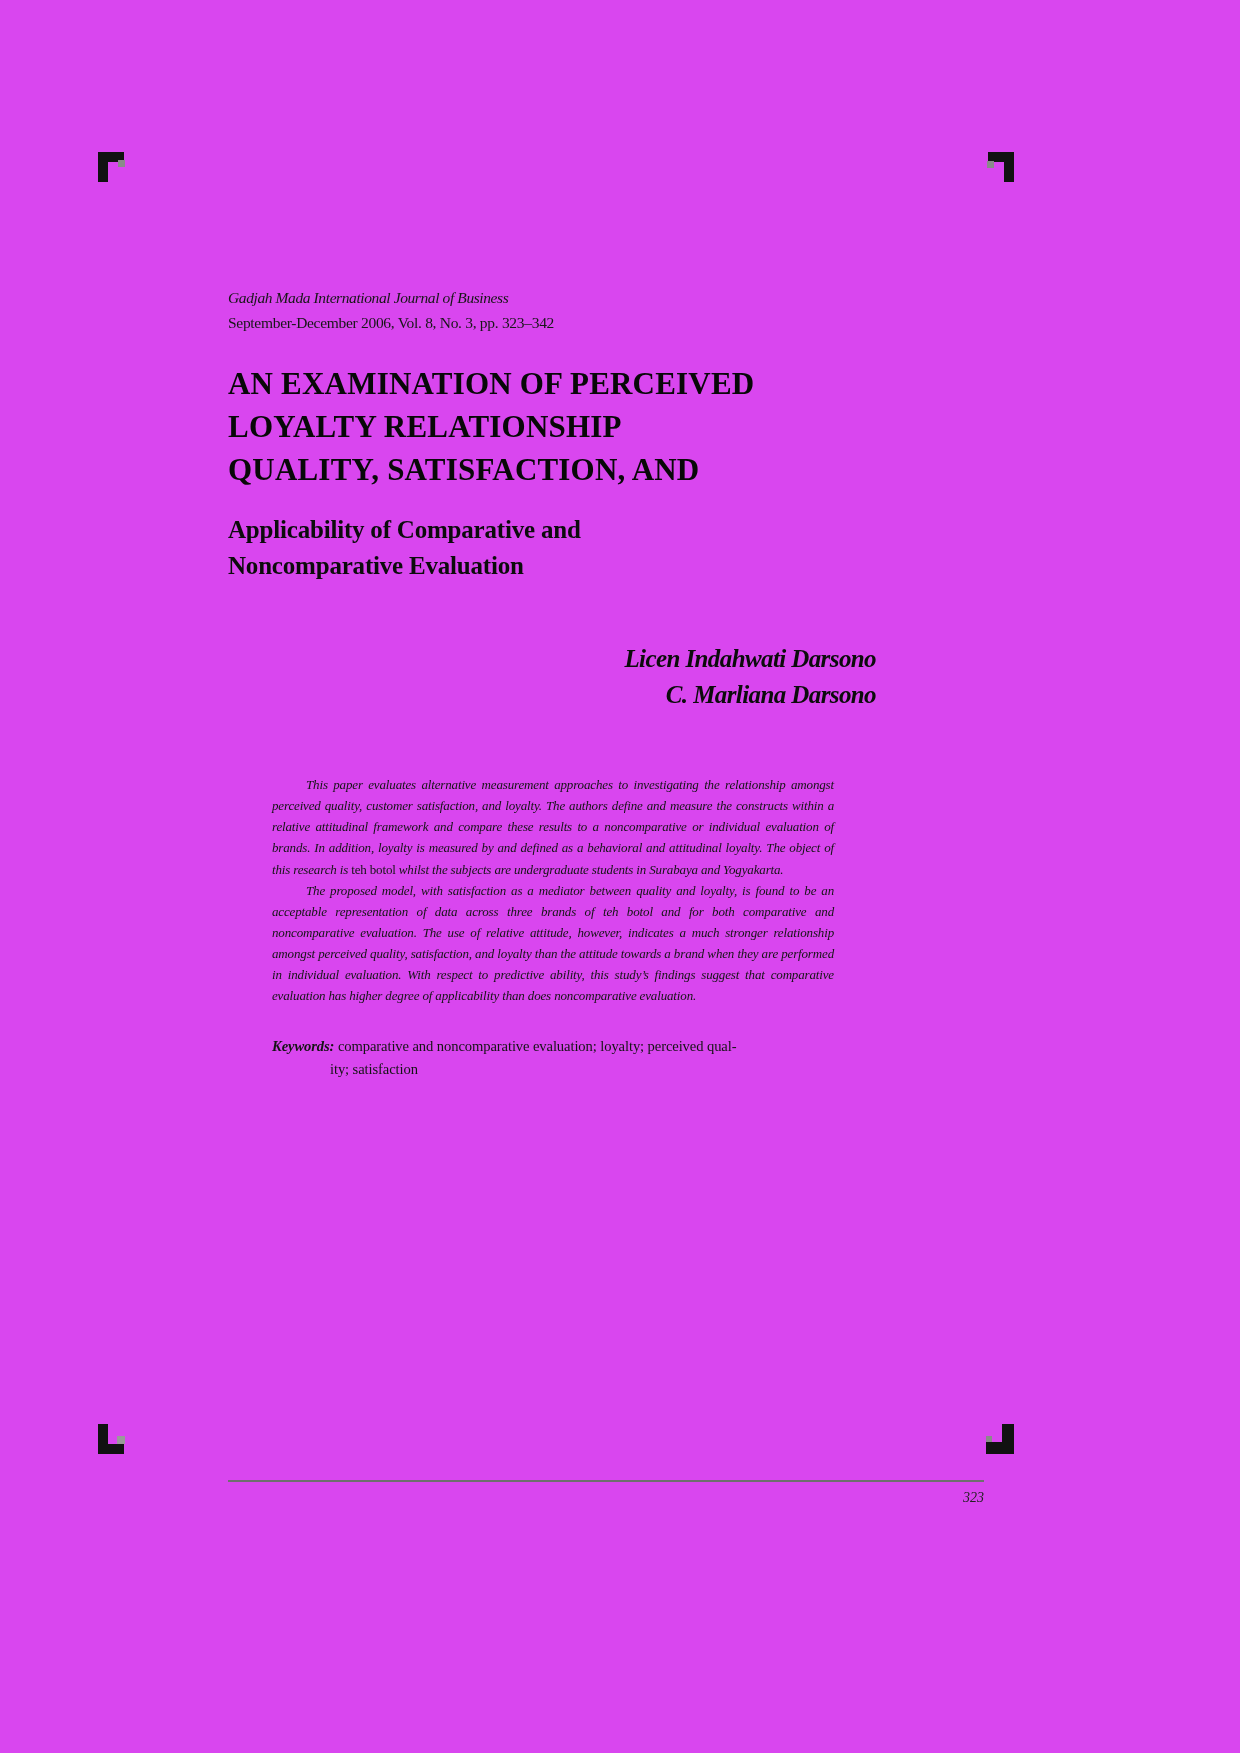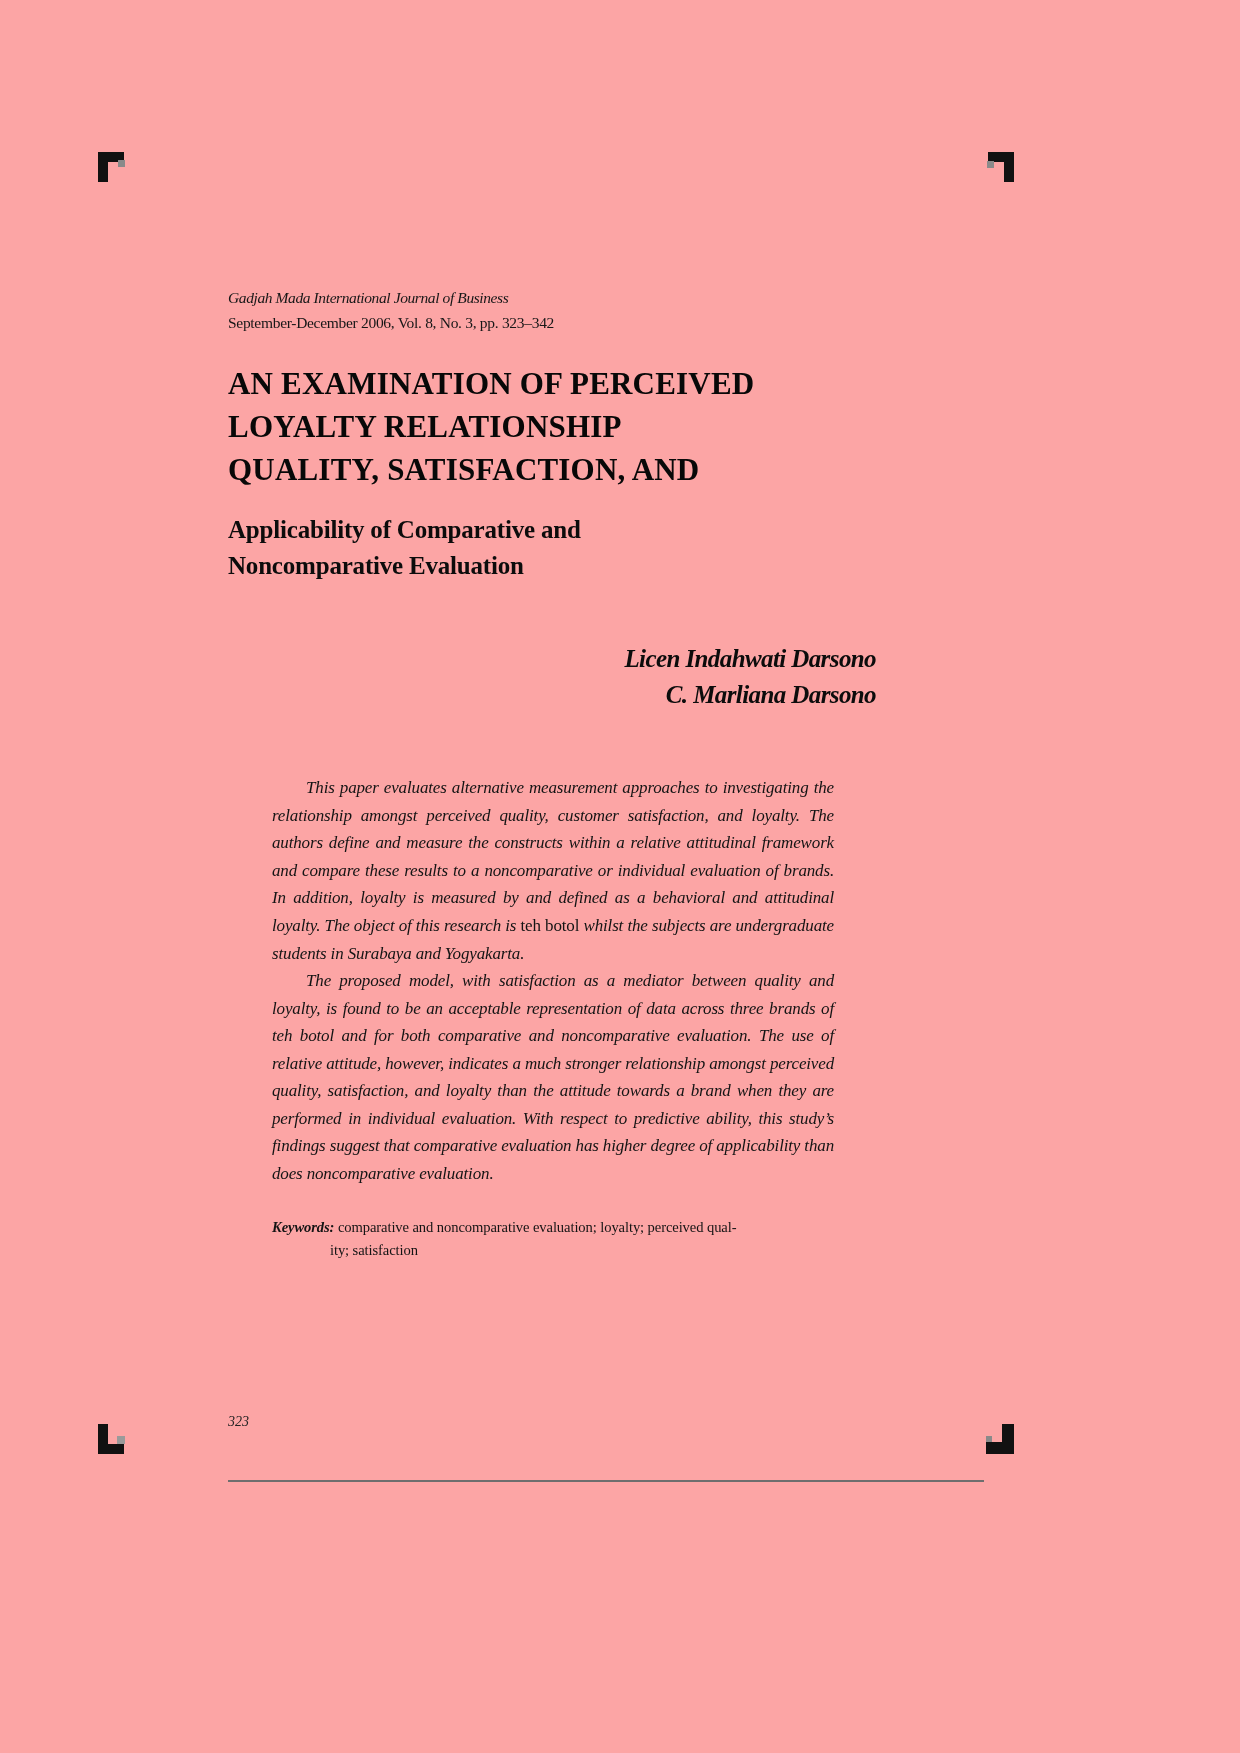--- a/index.html
+++ b/index.html
@@ -13,21 +13,21 @@
     position: relative;
     font-family: "Liberation Serif", "DejaVu Serif", serif;
     color: #1a1a1a;
     overflow: hidden;
   }
 
   
   .page {
     position: absolute;
     inset: 0;
-    background: #fca5a5;
+    background: #d946ef;
   }
 
   
   .crop-mark {
     position: absolute;
     width: 30px;
     height: 30px;
   }
   .crop-mark span {
     position: absolute;
@@ -113,21 +113,21 @@
     letter-spacing: -0.6px;
     color: #0c0c0c;
   }
   .authors .aline { display: block; }
 
   
   .abstract {
     margin-top: 62px;
     padding: 0 42px 0 44px;
     font-style: italic;
-    font-size: 17px;
+    font-size: 13px;
     line-height: 1.62;
     text-align: justify;
     letter-spacing: -0.15px;
     color: #141414;
   }
   .abstract p { margin: 0; text-indent: 34px; }
   .abstract .upright { font-style: normal; }
 
   
   .keywords {
@@ -152,23 +152,23 @@
     position: absolute;
     left: 228px;
     top: 1480px;
     width: 756px;
     height: 2px;
     background: #6e6e6e;
   }
   .folio {
     position: absolute;
     left: 228px;
-    top: 1414px;
+    top: 1490px;
     width: 756px;
-    text-align: left;
+    text-align: right;
     font-style: italic;
     font-size: 14px;
     color: #222222;
   }
 </style>
 </head>
 <body>
 
 <div class="page">
 

